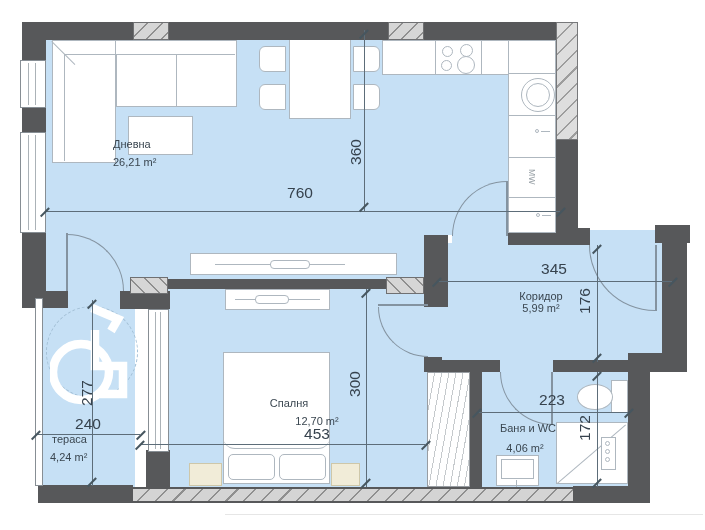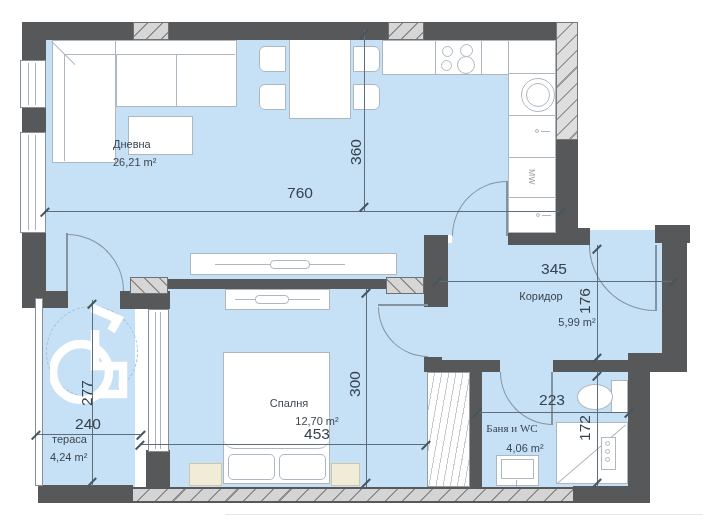--- a/index.html
+++ b/index.html
@@ -210,23 +210,23 @@
   <div class="dimlab rot" style="left:355px;top:384px;">300</div>
   <div class="dimlab" style="left:317px;top:434px;">453</div>
   <div class="dimlab" style="left:88px;top:424px;">240</div>
   <div class="dimlab rot" style="left:87px;top:393px;">277</div>
   <div class="dimlab" style="left:552px;top:400px;">223</div>
   <div class="dimlab rot" style="left:585px;top:428px;">172</div>
 
   <div class="roomlab" style="left:113px;top:138px;">Дневна</div>
   <div class="roomlab" style="left:113px;top:156px;">26,21 m²</div>
   <div class="roomlab ctr" style="left:541px;top:296px;">Коридор</div>
-  <div class="roomlab ctr" style="left:541px;top:322px;margin-left:36px;">5,99 m²</div>
+  <div class="roomlab ctr" style="left:541px;top:308px;">5,99 m²</div>
   <div class="roomlab ctr" style="left:289px;top:403px;">Спалня</div>
   <div class="roomlab ctr" style="left:290px;top:421px;margin-left:27px;">12,70 m²</div>
-  <div class="roomlab ctr" style="left:512px;top:428px;font-family:Liberation Serif, serif;">Баня и WC</div>
+  <div class="roomlab ctr" style="left:528px;top:428px;">Баня и WC</div>
   <div class="roomlab ctr" style="left:525px;top:448px;">4,06 m²</div>
   <div class="roomlab" style="left:52px;top:433px;">тераса</div>
   <div class="roomlab" style="left:50px;top:451px;">4,24 m²</div>
 
   <div class="abs" style="left:225px;top:514px;width:478px;height:1px;background:#e6e6e6;"></div>
 
 </div>
 
 </body></html>

